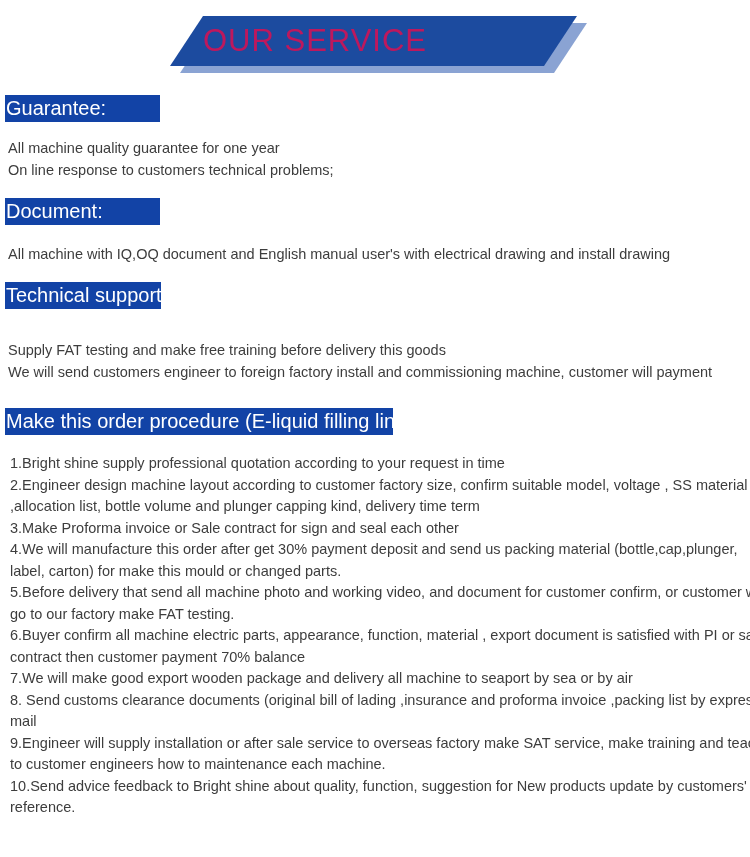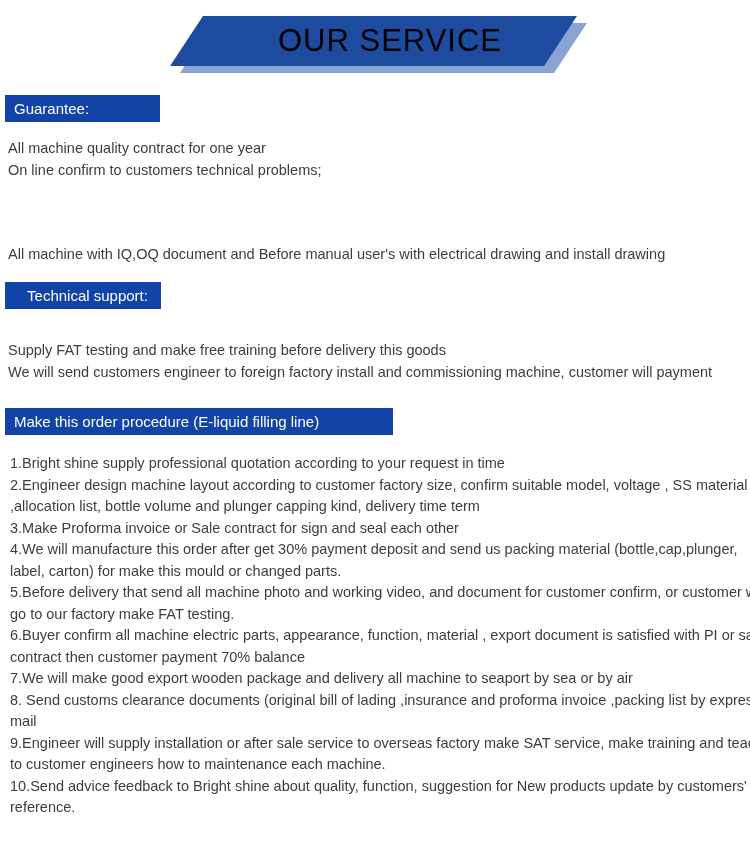--- a/index.html
+++ b/index.html
@@ -28,36 +28,35 @@
     width: 374px; height: 50px;
     background: #1c4b9f;
     transform: skewX(-33.4deg);
     transform-origin: 0 0;
   }
   .banner-title {
     position: absolute;
     left: 203px; top: 16px;
     width: 374px; height: 50px;
     line-height: 50px;
-    text-align: center;
-    color: #000000;
+    color: #be185d;
     font-size: 31px;
     letter-spacing: 1px;
   }
 
   
   .sec-header {
     position: absolute;
     left: 5px;
     height: 27px;
     line-height: 27px;
-    padding-left: 9px;
+    padding-left: 1px;
     background: #1243a6;
     color: #ffffff;
-    font-size: 15px;
+    font-size: 20px;
     white-space: nowrap;
   }
   .h-guarantee { top: 95px;  width: 155px; }
   .h-document  { top: 198px; width: 155px; }
   .h-tech      { top: 282px; width: 156px; text-align: center; }
   .h-procedure { top: 408px; width: 388px; }
 
   
   .body-text {
     position: absolute;
@@ -76,26 +75,27 @@
 <body>
 
 <div class="page">
 
   <div class="banner-shadow"></div>
   <div class="banner-bg"></div>
   <div class="banner-title">OUR SERVICE</div>
 
   <div class="sec-header h-guarantee">Guarantee:</div>
   <div class="body-text b-guarantee">
-    <div>All machine quality contract for one year</div>
-    <div>On line confirm to customers technical problems;</div>
+    <div>All machine quality guarantee for one year</div>
+    <div>On line response to customers technical problems;</div>
   </div>
 
+  <div class="sec-header h-document">Document:</div>
   <div class="body-text b-document">
-    <div>All machine with IQ,OQ document and Before manual user's with electrical drawing and install drawing</div>
+    <div>All machine with IQ,OQ document and English manual user's with electrical drawing and install drawing</div>
   </div>
 
   <div class="sec-header h-tech">Technical support:</div>
   <div class="body-text b-tech">
     <div>Supply FAT testing and make free training before delivery this goods</div>
     <div>We will send customers engineer to foreign factory install and commissioning machine, customer will payment</div>
   </div>
 
   <div class="sec-header h-procedure">Make this order procedure (E-liquid filling line)</div>
   <div class="body-text b-procedure">

